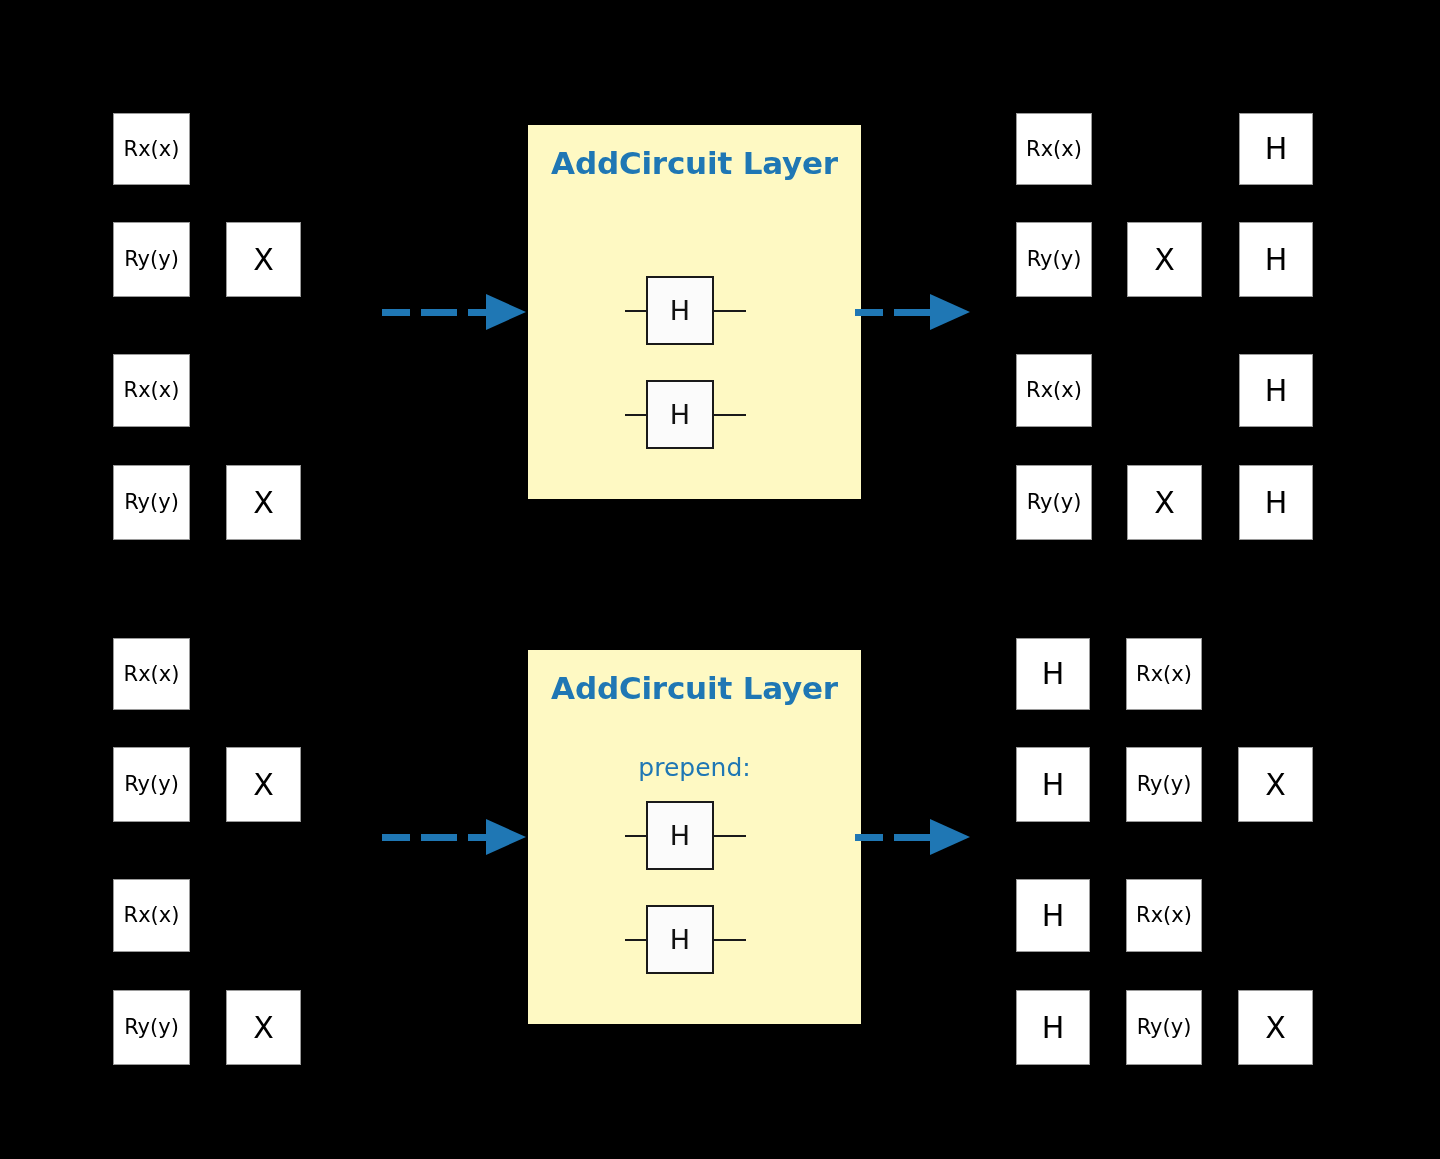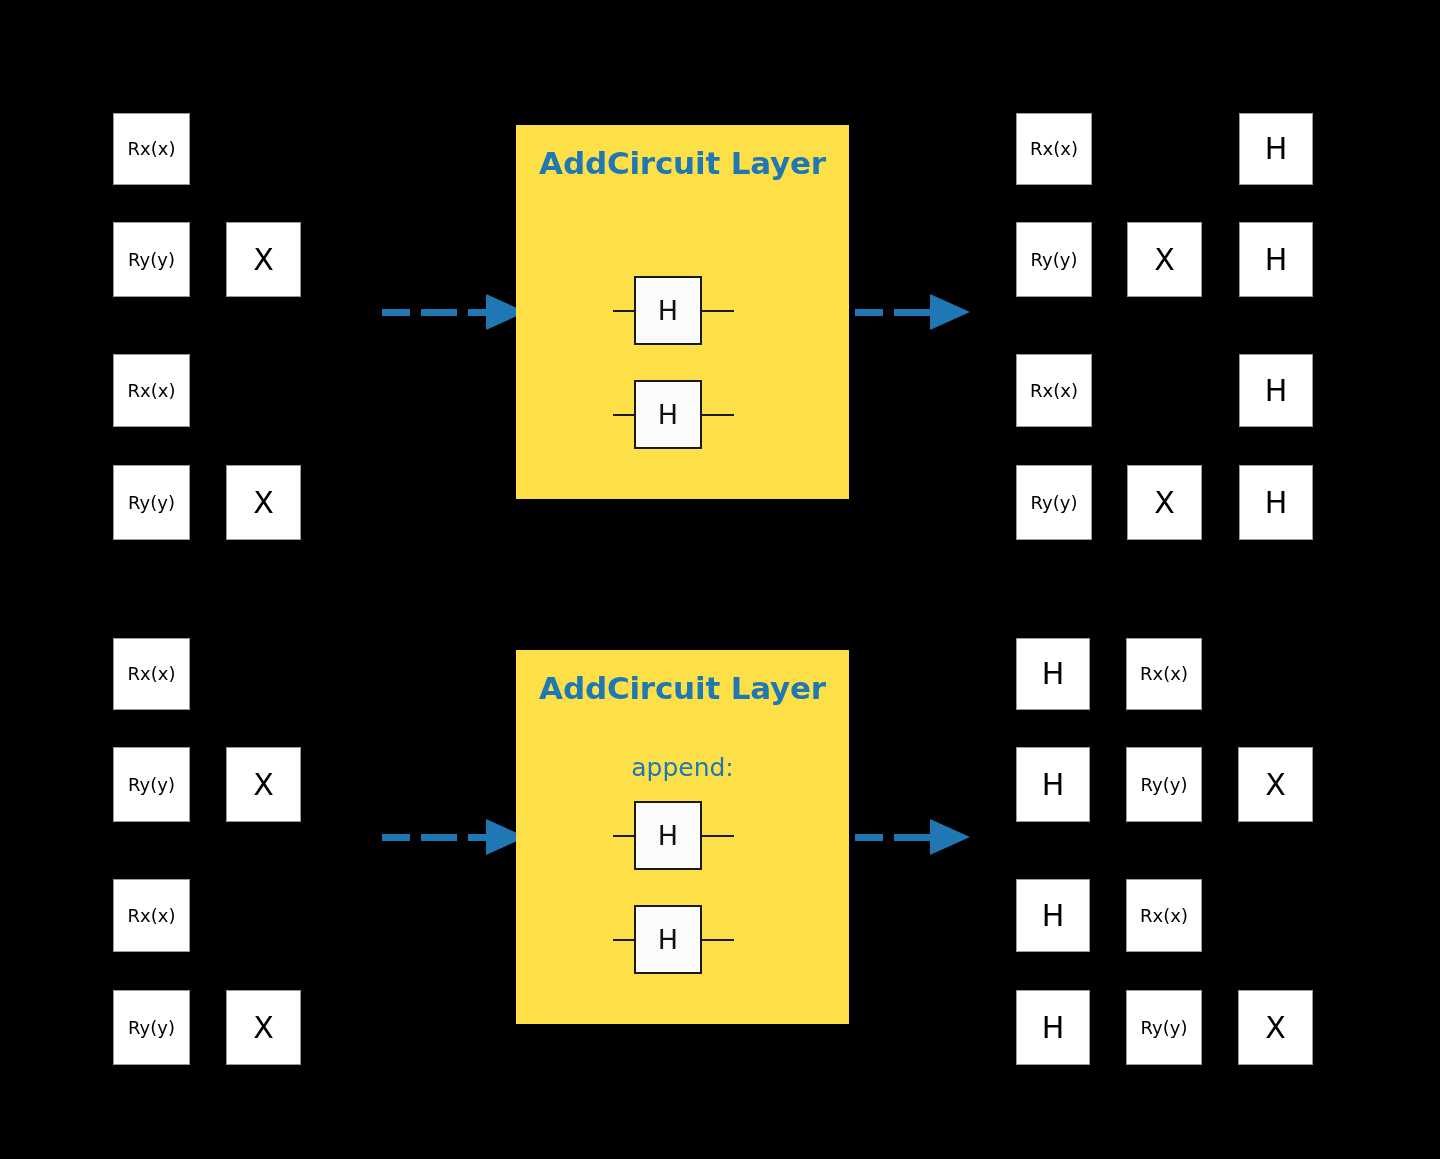--- a/index.html
+++ b/index.html
@@ -25,28 +25,29 @@
     border: 1px solid #9a9a9a;
     box-sizing: border-box;
     display: flex;
     align-items: center;
     justify-content: center;
     color: #000000;
     font-family: "DejaVu Sans", sans-serif;
     line-height: 1;
     white-space: nowrap;
   }
-  .gate.rot { font-size: 18px; }
+  .gate.rot { font-size: 21px; }
   .gate.single { font-size: 30px; }
 
   
   .panel {
     position: absolute;
-    background: #fde047;
+    background: #fef9c3;
     box-sizing: border-box;
+    margin-left: 12px;
   }
   .panel-title {
     position: absolute;
     left: 0;
     width: 100%;
     text-align: center;
     color: #1f77b4;
     font-weight: bold;
     font-size: 31px;
     font-family: "DejaVu Sans", sans-serif;
@@ -174,21 +175,21 @@
 
   <div class="arrow" style="left:382px; top:824px;">
     <div class="arrow-dash" style="width:28px;"></div>
     <div class="arrow-dash" style="width:36px;"></div>
     <div class="arrow-dash" style="width:18px; margin-right:0;"></div>
     <div class="arrow-head"></div>
   </div>
 
   <div class="panel" style="left:516px; top:650px; width:333px; height:374px;">
     <div class="panel-title" style="top:20px;">AddCircuit Layer</div>
-    <div class="panel-mode" style="top:103px;">append:</div>
+    <div class="panel-mode" style="top:103px;">prepend:</div>
 
     <div class="mini" style="left:97px; top:151px;">
       <div class="mini-wire" style="width:21px;"></div>
       <div class="mini-gate">H</div>
       <div class="mini-wire" style="width:32px;"></div>
     </div>
 
     <div class="mini" style="left:97px; top:255px;">
       <div class="mini-wire" style="width:21px;"></div>
       <div class="mini-gate">H</div>

